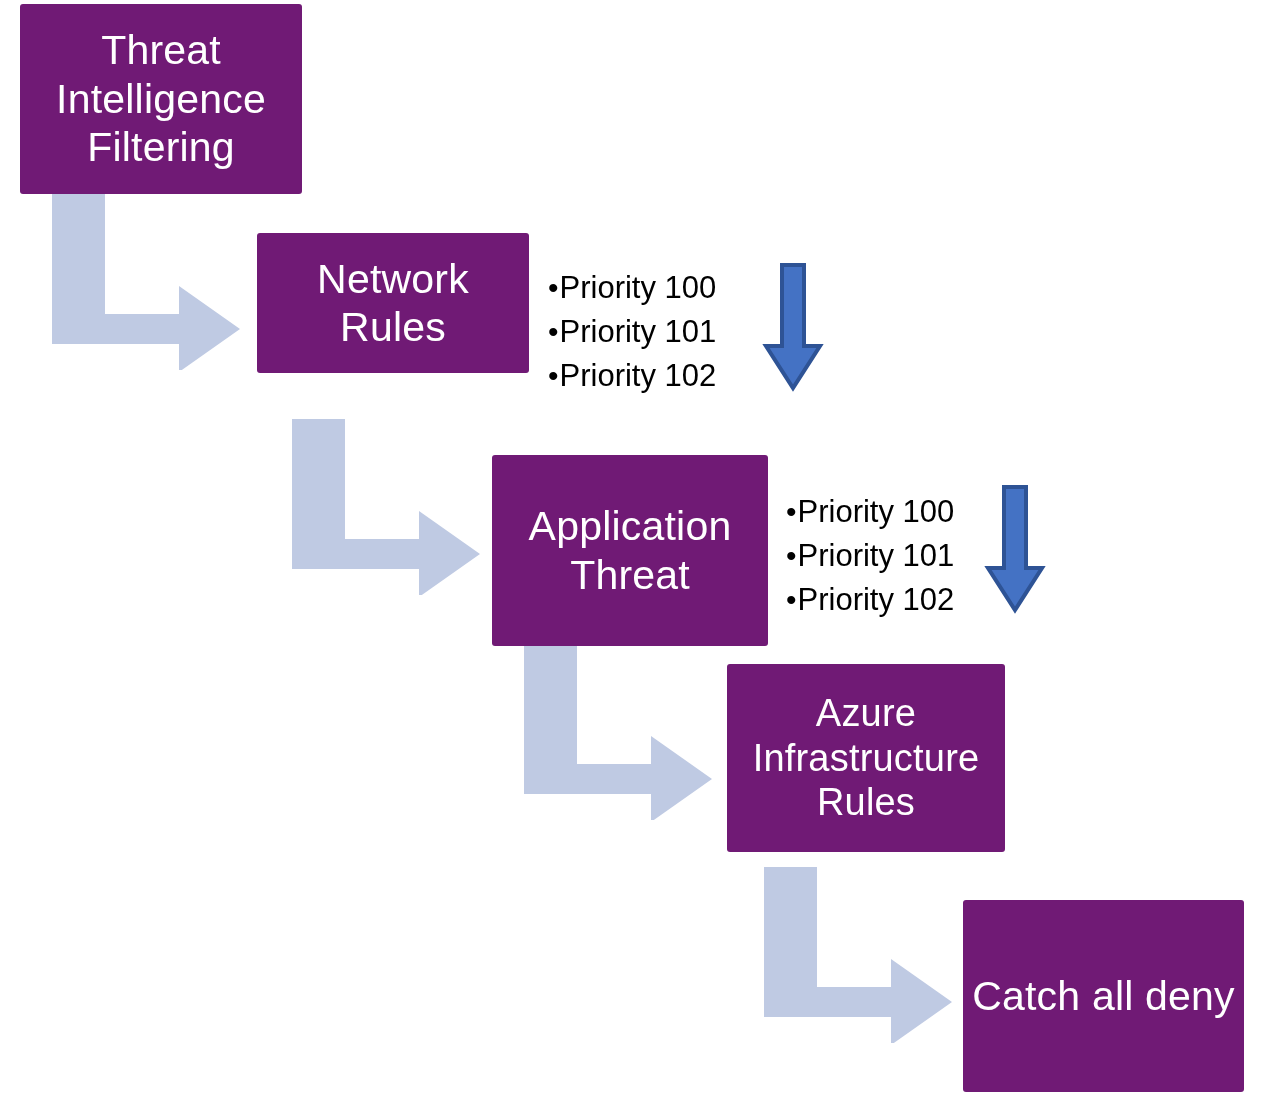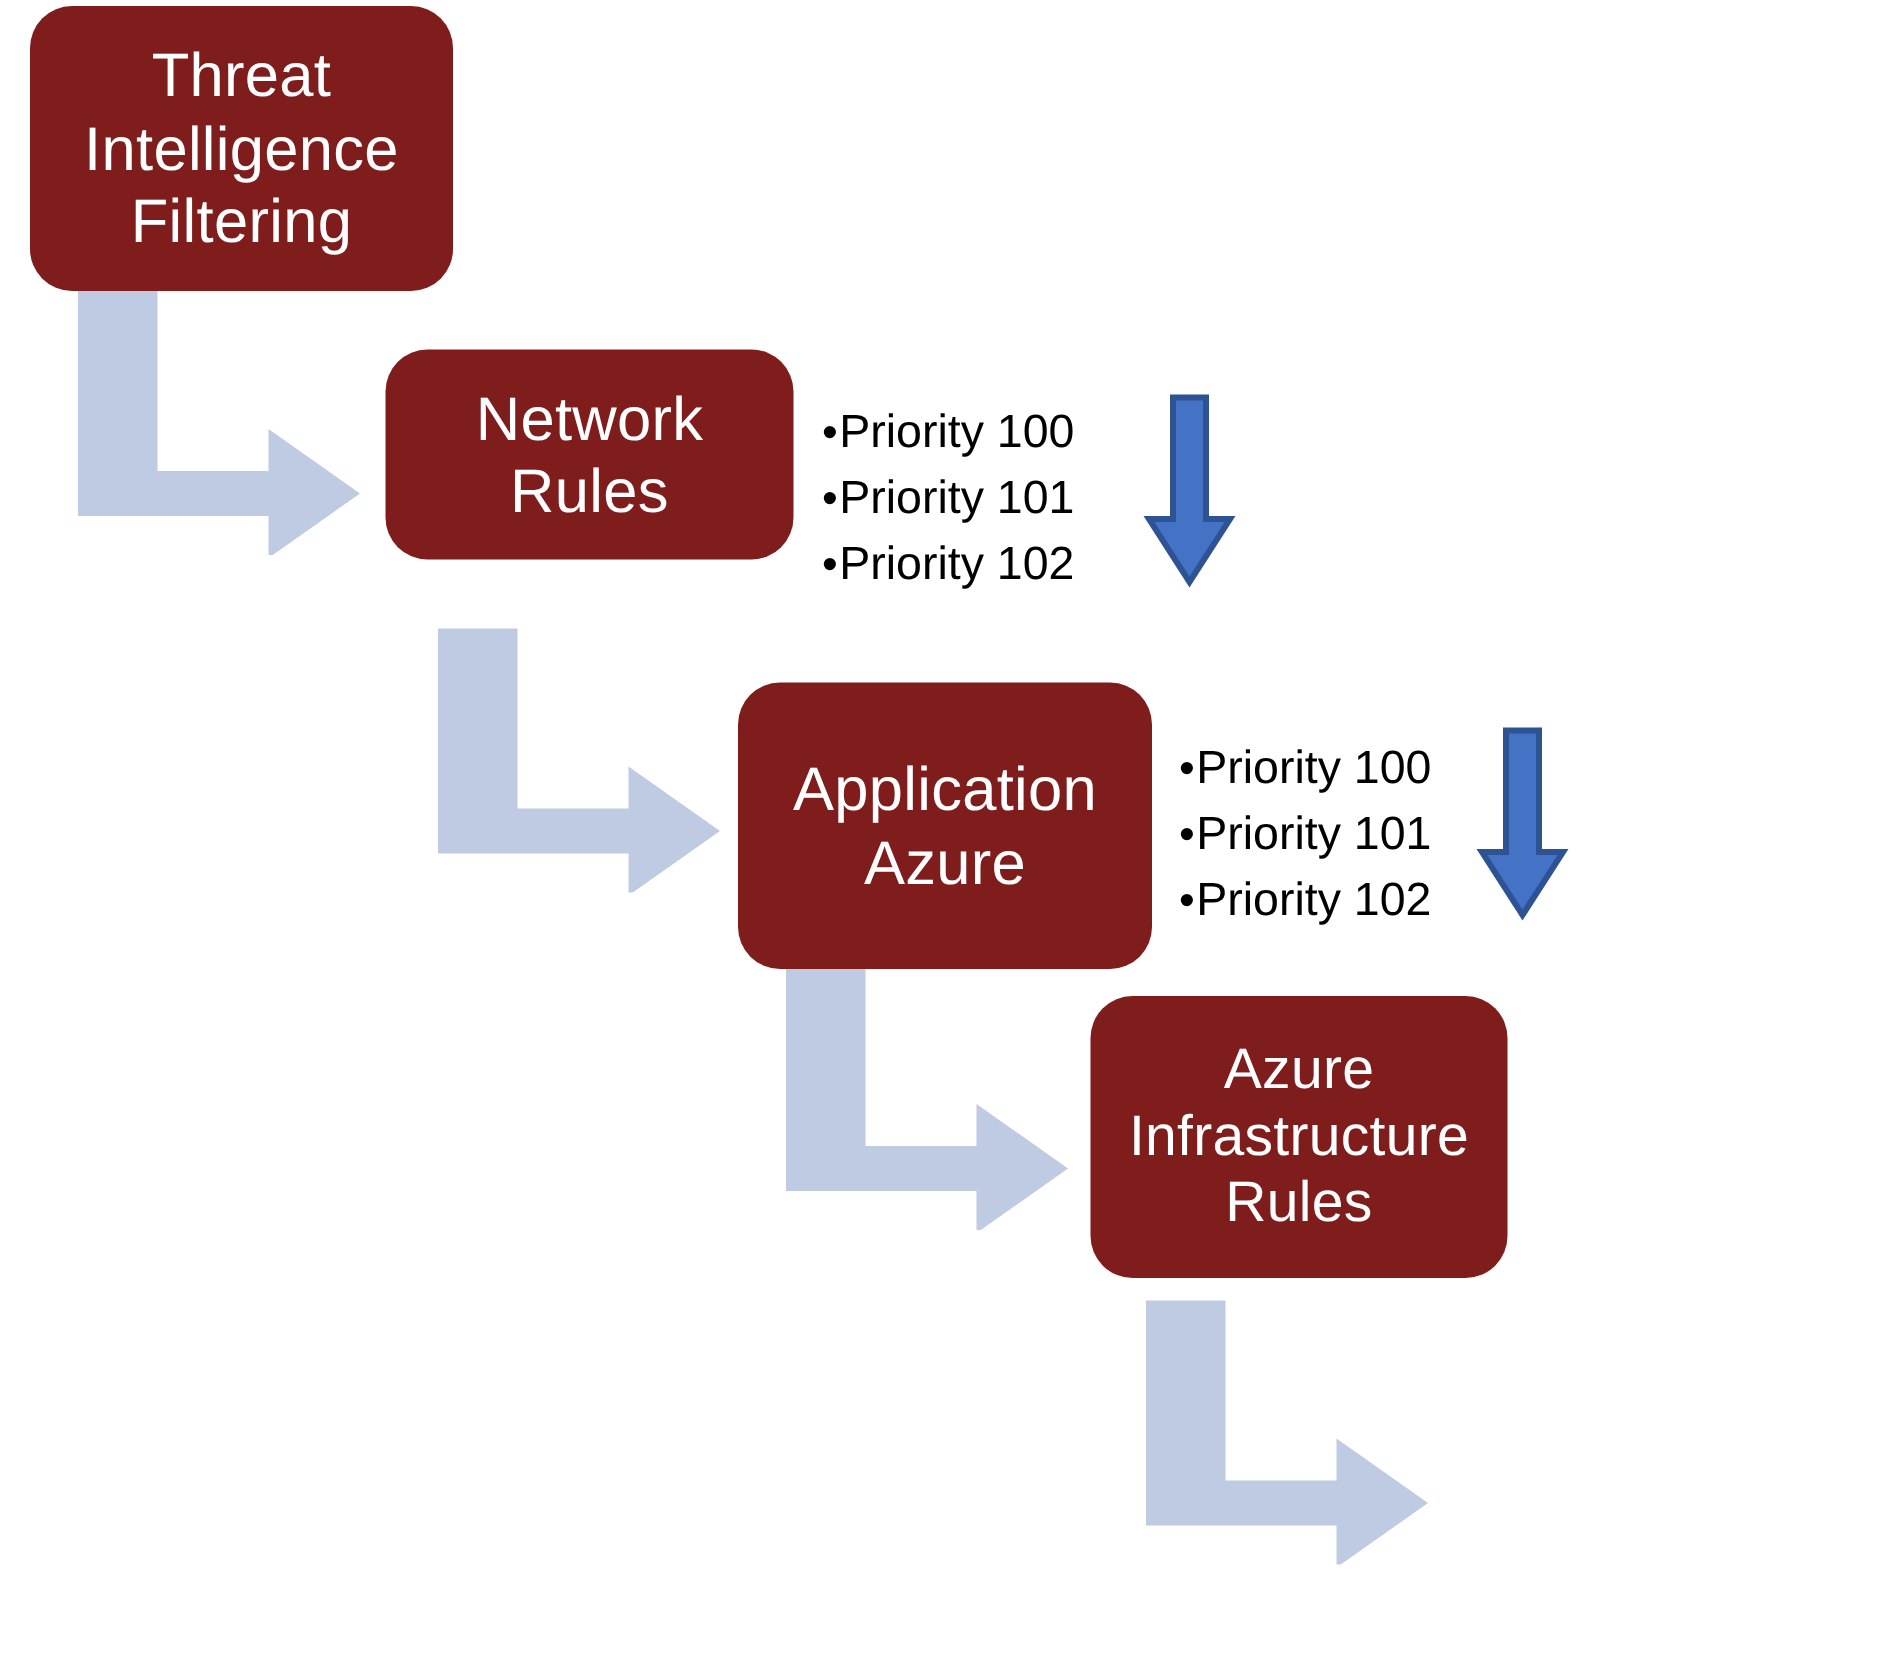--- a/index.html
+++ b/index.html
@@ -15,22 +15,22 @@
     position: relative;
     width: 1262px;
     height: 1105px;
     background: #ffffff;
     overflow: hidden;
   }
 
   
   .node {
     position: absolute;
-    background: #7f1d1d;
-    border-radius: 28px;
+    background: #701a75;
+    border-radius: 3px;
     color: #ffffff;
     display: flex;
     align-items: center;
     justify-content: center;
     text-align: center;
     box-sizing: border-box;
     z-index: 3;
   }
   .node-label {
     font-family: "Liberation Sans", sans-serif;
@@ -137,29 +137,32 @@
 Filtering</span>
   </div>
 
   <div class="node" id="node-network">
     <span class="node-label">Network
 Rules</span>
   </div>
 
   <div class="node" id="node-application">
     <span class="node-label">Application
-Azure</span>
+Threat</span>
   </div>
 
   <div class="node" id="node-azure">
     <span class="node-label">Azure
 Infrastructure
 Rules</span>
   </div>
 
+  <div class="node" id="node-catchall">
+    <span class="node-label">Catch all deny</span>
+  </div>
 
   <ul class="priority-list" id="priority-list-network">
     <li>
       <span class="priority-bullet">•</span>
       <span>Priority 100</span>
     </li>
     <li>
       <span class="priority-bullet">•</span>
       <span>Priority 101</span>
     </li>

